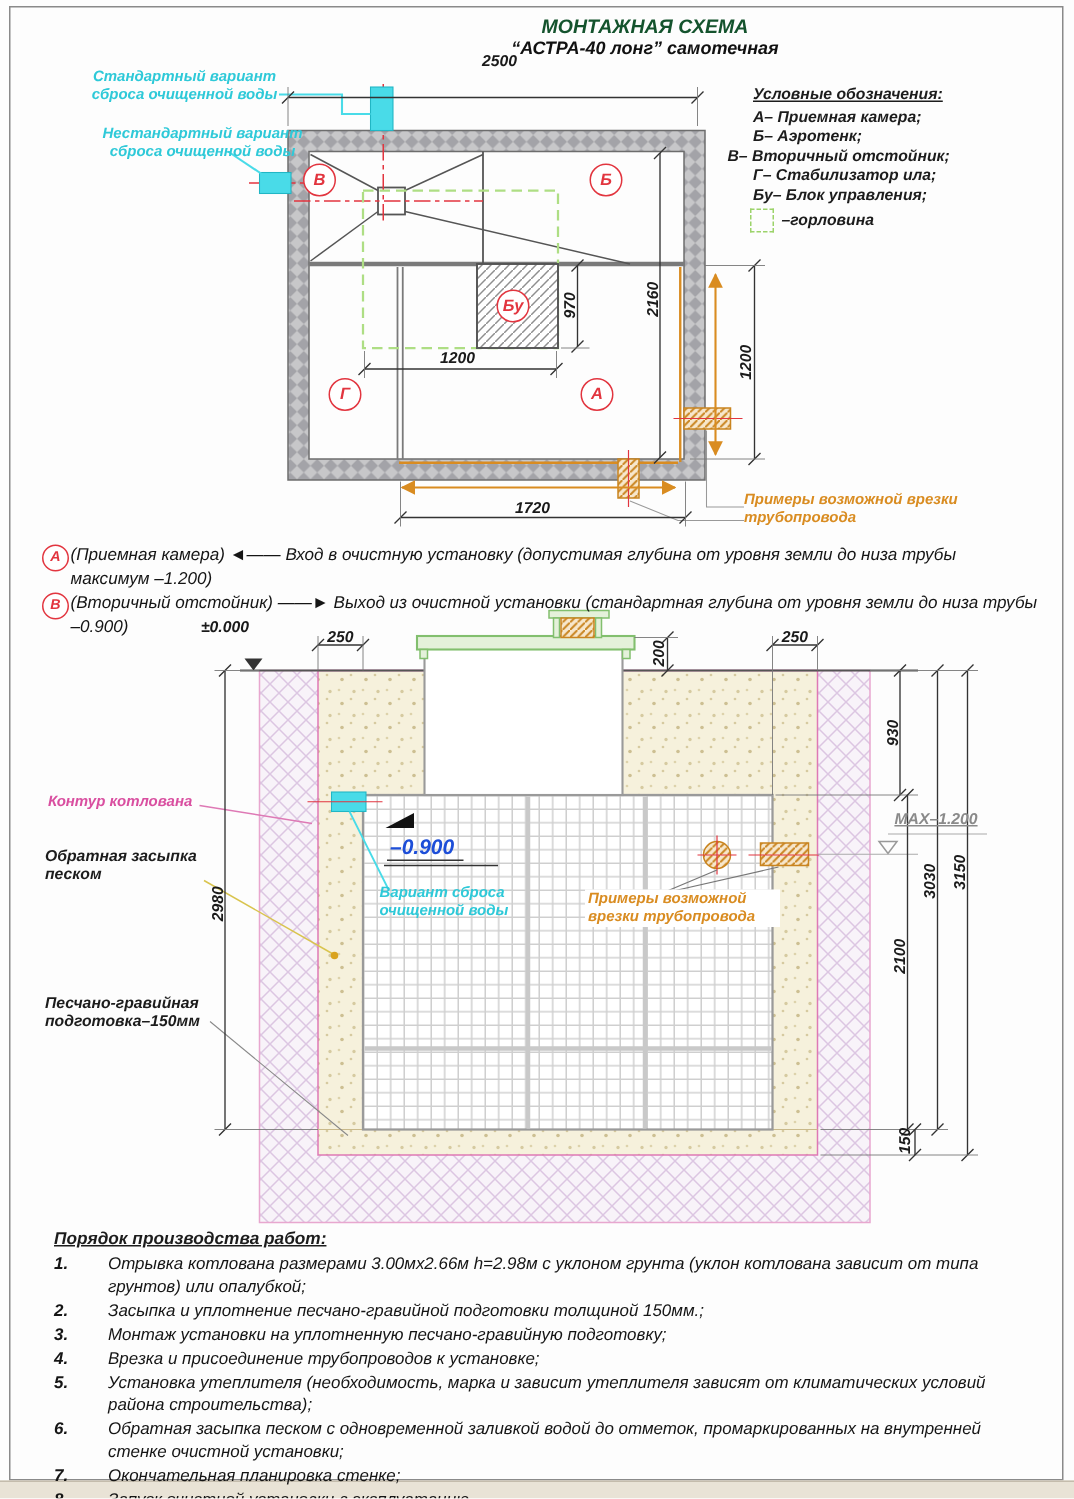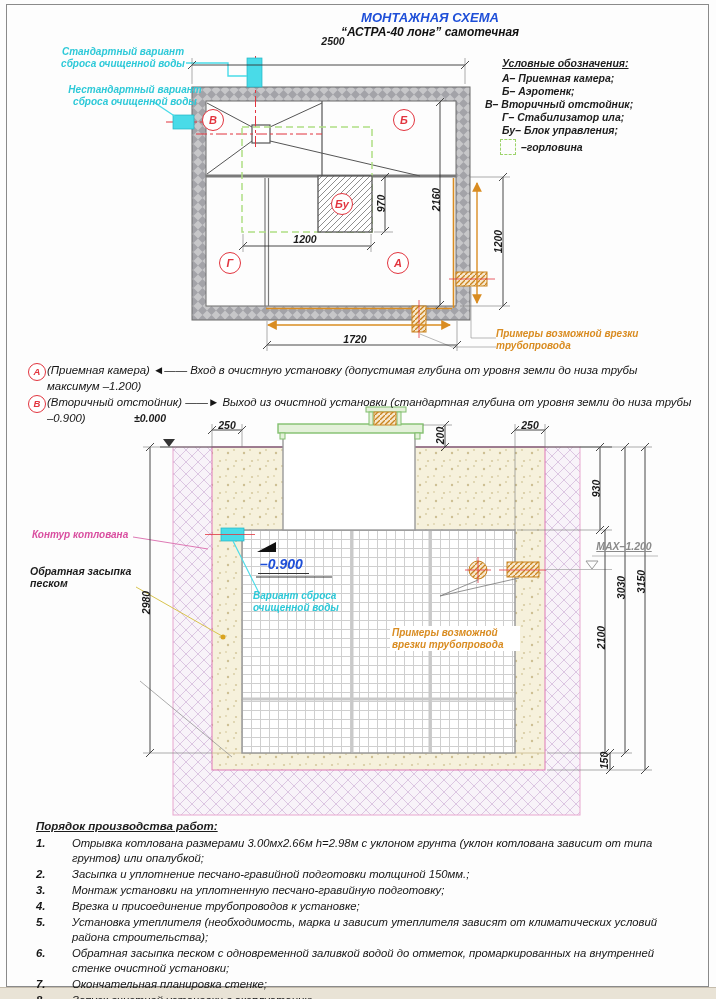--- a/index.html
+++ b/index.html
@@ -12,31 +12,31 @@
   .b{font-weight:bold;}
   .ctr{text-align:center;}
   .dim{position:absolute;font:italic bold 10.5px/11px "Liberation Sans",sans-serif;color:#1a1a1a;text-align:center;}
   .rot{width:44px;transform:rotate(-90deg);}
   .cyan{color:var(--c-cyan);}
   .orange{color:var(--c-orange);}
   .pink{color:var(--c-pink);}
   .gray{color:var(--c-gray);text-decoration:underline;}
   .circ{position:absolute;width:20px;height:20px;border:1.4px solid var(--c-red);border-radius:50%;
         color:var(--c-red);font:italic bold 11px/20px "Liberation Sans",sans-serif;text-align:center;background:#fff;}
-  .title1{position:absolute;font:italic bold 13px "Liberation Sans",sans-serif;color:#1d4ed8;}
+  .title1{position:absolute;font:italic bold 13px "Liberation Sans",sans-serif;color:#14532d;}
   .title2{position:absolute;font:italic bold 12px "Liberation Sans",sans-serif;color:#111;}
   .legend-item{position:absolute;font:italic bold 10.5px "Liberation Sans",sans-serif;color:#1c1c1c;}
   .note-text{position:absolute;font:italic 11.4px/15.5px "Liberation Sans",sans-serif;color:#151515;width:645px;}
   .work{position:absolute;left:36px;top:836px;width:658px;}
   .work-row{display:flex;margin:0 0 1px 0;}
   .work-num{width:36px;flex:none;font:italic bold 11.3px/15px "Liberation Sans",sans-serif;color:#151515;}
   .work-txt{flex:1;font:italic 11.3px/15px "Liberation Sans",sans-serif;color:#151515;}
   .ul{text-decoration:underline;}
   .depth{position:absolute;font:italic bold 14px "Liberation Sans",sans-serif;color:#1d4ed8;border-bottom:1.2px solid #333;padding:0 6px 1px 2px;}
-  .whitebox{background:#fff;padding:1px 2px;margin-top:33px;}
+  .whitebox{background:#fff;padding:1px 2px;}
   svg.draw{position:absolute;left:0;top:0;}
 </style>
 </head>
 <body>
 
 <div class="page">
   <div class="frame"></div>
   <div class="bottombar"></div>
 
   <svg class="draw" width="716" height="999" viewBox="0 0 716 999">
@@ -273,20 +273,22 @@
   <div class="dim rot" style="left:582px;top:755px;">150</div>
 
   <div class="lbl b pink" style="left:32px;top:529px;width:120px;">Контур котлована</div>
   <div class="lbl pre b" style="left:30px;top:566px;width:120px;font-size:10.5px;">Обратная засыпка
 песком</div>
   <div class="depth" style="left:258px;top:556px;">–0.900</div>
   <div class="lbl pre b cyan" style="left:253px;top:590px;width:100px;">Вариант сброса
 очищенной воды</div>
   <div class="lbl pre b orange whitebox" style="left:390px;top:593px;width:126px;">Примеры возможной
 врезки трубопровода</div>
+  <div class="lbl pre b" style="left:30px;top:664px;width:125px;font-size:10.5px;">Песчано-гравийная
+подготовка–150мм</div>
 
   <div class="legend-item ul" style="left:36px;top:820px;font-size:11.5px;">Порядок производства работ:</div>
   <div class="work">
     <div class="work-row">
         <div class="work-num">1.</div>
         <div class="work-txt">Отрывка котлована размерами 3.00мх2.66м h=2.98м с уклоном грунта (уклон котлована зависит от типа грунтов) или опалубкой;</div>
       </div>
     <div class="work-row">
         <div class="work-num">2.</div>
         <div class="work-txt">Засыпка и уплотнение песчано-гравийной подготовки толщиной 150мм.;</div>

